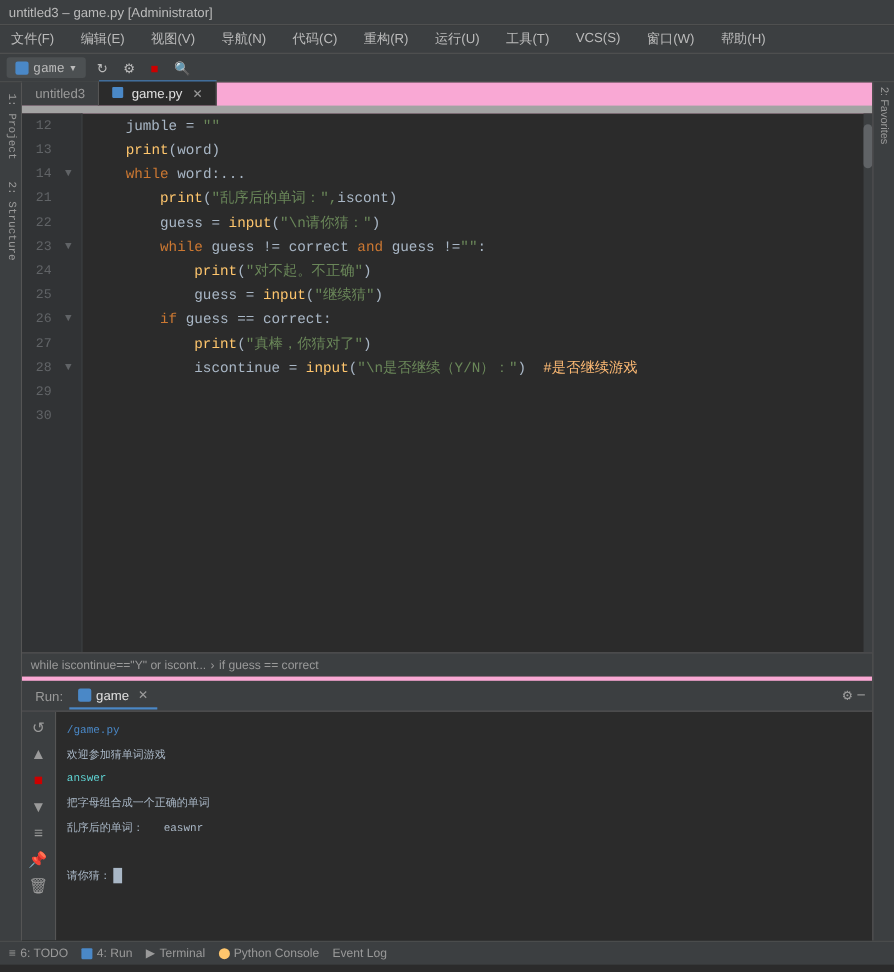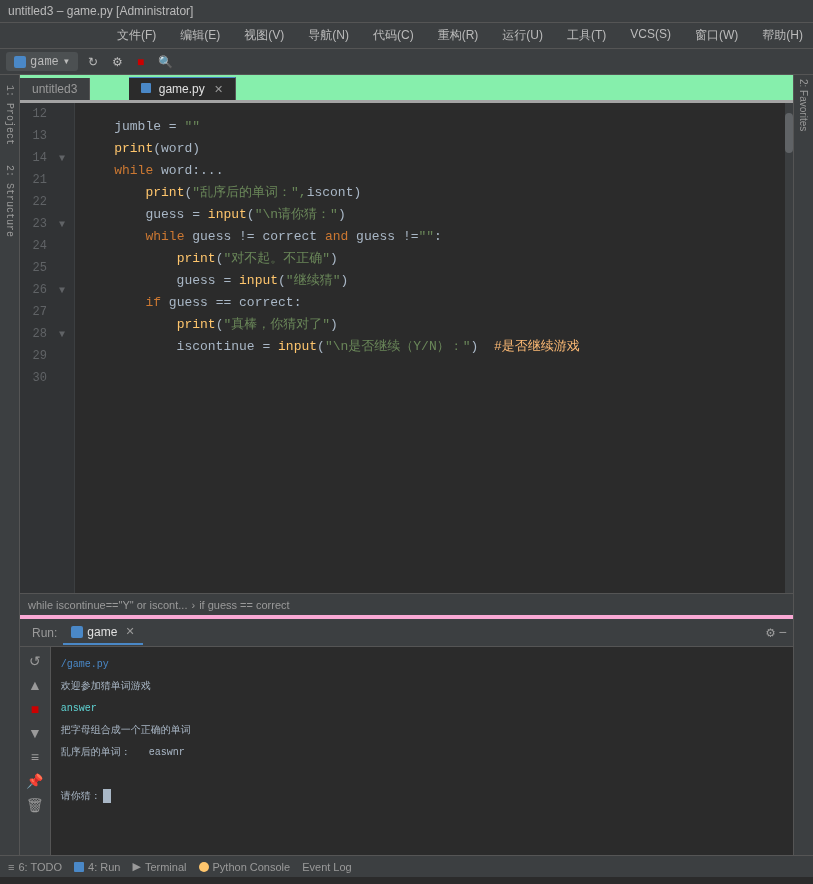--- a/index.html
+++ b/index.html
@@ -2,47 +2,47 @@
 <html><head>
   <meta charset="utf-8">
   <style>
     * { margin: 0; padding: 0; box-sizing: border-box; }
     body { font-family: 'Consolas', 'Courier New', monospace; background: #2b2b2b; color: #a9b7c6; font-size: 13px; width: 813px; height: 884px; overflow: hidden; }
 
     
     .title-bar { background: #3c3f41; color: #bbbbbb; padding: 4px 8px; font-size: 12px; font-family: sans-serif; border-bottom: 1px solid #555; display: flex; align-items: flex-start; }
 
     
-    .menu-bar { background: #3c3f41; color: #bbbbbb; padding: 2px 4px; font-size: 12px; font-family: sans-serif; display: flex; gap: 12px; border-bottom: 1px solid #555; justify-content: flex-end; }
+    .menu-bar { background: #3c3f41; color: #bbbbbb; padding: 2px 4px; font-size: 12px; font-family: sans-serif; display: flex; gap: 12px; border-bottom: 1px solid #555; }
     .menu-item { padding: 2px 6px; cursor: pointer; }
 
     
     .toolbar { background: #3c3f41; padding: 3px 6px; display: flex; align-items: center; gap: 6px; border-bottom: 1px solid #555; }
     .toolbar-btn { background: none; border: none; color: #bbbbbb; cursor: pointer; padding: 2px 4px; font-size: 12px; }
     .run-config { background: #4c5052; color: #bbbbbb; padding: 2px 8px; border-radius: 3px; font-size: 12px; display: flex; align-items: center; gap: 4px; }
 
     
     .main-layout { display: flex; height: calc(884px - 80px); }
 
     
     .editor-container { flex: 1; display: flex; flex-direction: column; background: #2b2b2b; }
 
     
-    .tab-bar { background: #86efac; display: flex; border-bottom: 3px solid #a3a3a3; height: 28px; align-items: flex-end; gap: 39px; }
+    .tab-bar { background: #f9a8d4; display: flex; border-bottom: 7px solid #a3a3a3; height: 28px; align-items: flex-end; }
     .tab { padding: 4px 12px; font-size: 12px; font-family: sans-serif; cursor: pointer; border-right: 1px solid #555; }
     .tab.active { background: #2b2b2b; color: #e0e0e0; border-top: 1px solid #4a88c7; }
     .tab.inactive { background: #3c3f41; color: #9a9a9a; }
 
     
     .code-editor { flex: 1; display: flex; overflow: hidden; }
     .gutter { background: #313335; min-width: 55px; padding: 0; border-right: 1px solid #3c3f41; }
     .line-row { display: flex; align-items: center; height: 22px; }
     .line-num { color: #606366; font-size: 12px; text-align: right; padding-right: 8px; min-width: 35px; user-select: none; }
     .line-fold { width: 14px; color: #606366; font-size: 10px; text-align: center; }
-    .code-area { flex: 1; overflow: auto; padding: 0; margin-top: 12px; }
+    .code-area { flex: 1; overflow: auto; padding: 0; }
     .code-line { height: 22px; padding-left: 8px; display: flex; align-items: center; white-space: pre; font-size: 13px; }
 
     
     .kw { color: #cc7832; } 
     .fn { color: #ffc66d; } 
     .str { color: #6a8759; } 
     .var { color: #a9b7c6; } 
     .comment { color: #fdba74; }
     .cyan-var { color: #5fd3d3; }
 

